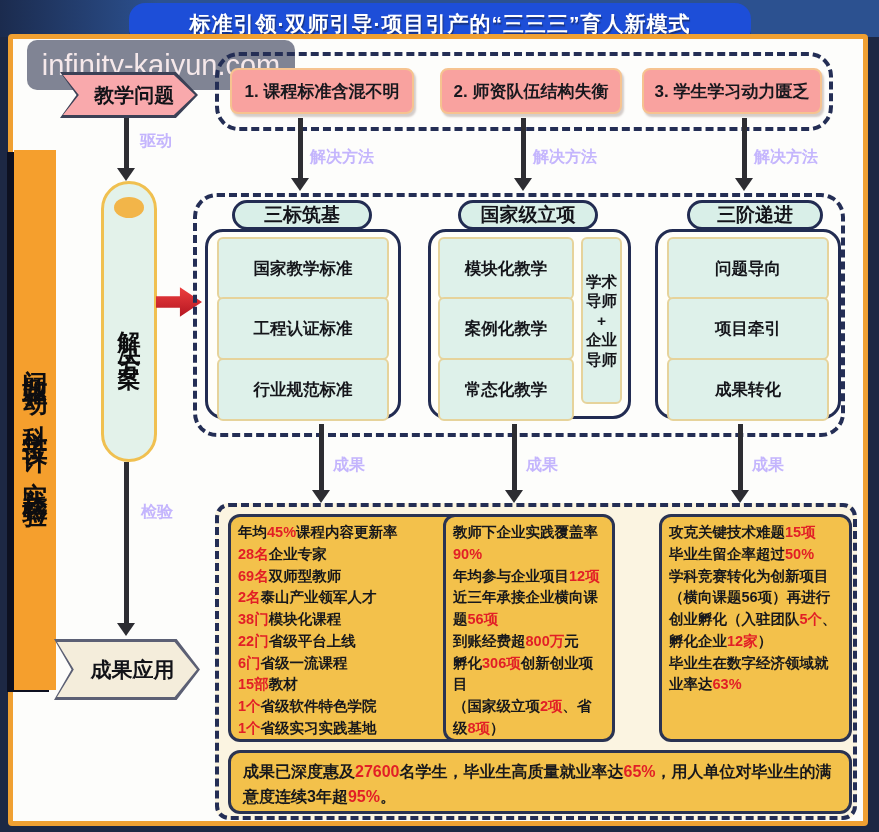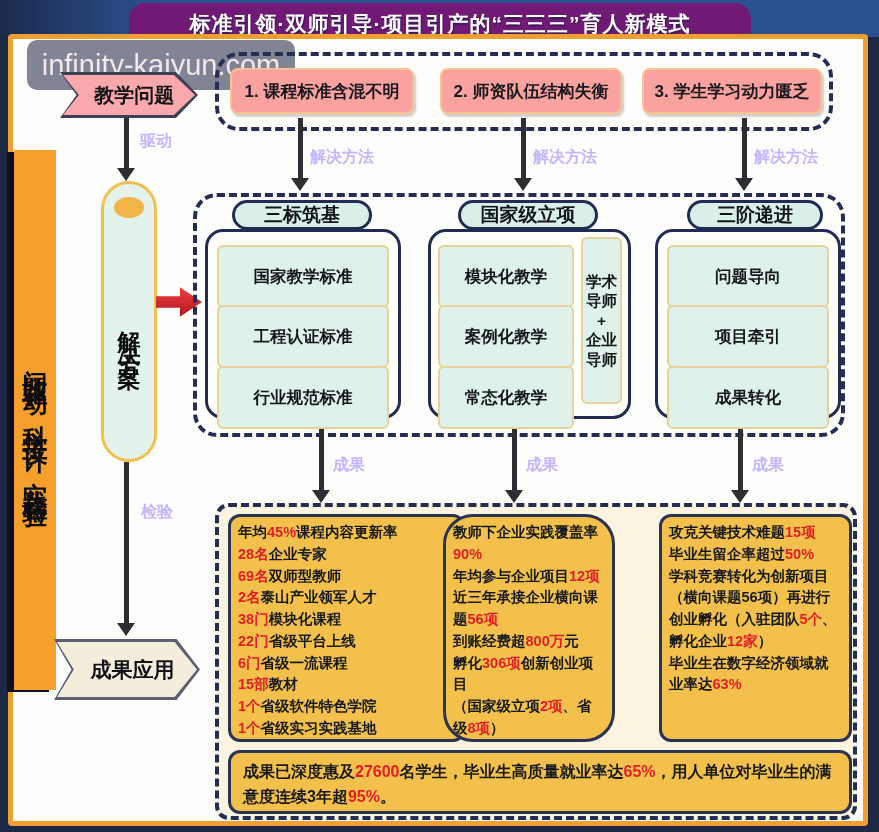--- a/index.html
+++ b/index.html
@@ -9,21 +9,21 @@
     position:relative; width:879px; height:832px;
     background:#1d2844; overflow:hidden;
   }
   
   .top-strip {
     position:absolute; left:0; top:0; width:879px; height:37px;
     background:linear-gradient(90deg,#1b2b4e 0%,#2c5190 18%,#2c5190 100%);
   }
   .banner {
     position:absolute; left:129px; top:3px; width:622px; height:42px;
-    background:#701a75; border-radius:16px;
+    background:#1d4ed8; border-radius:16px;
     box-shadow:0 3px 0 rgba(10,20,40,.35);
     display:flex; align-items:center; justify-content:center;
   }
   .banner span {
     color:#ffffff; font-size:21px; font-weight:900; letter-spacing:1px;
     text-shadow:1px 2px 1px rgba(20,30,60,.55);
   }
   .watermark {
     position:absolute; left:27px; top:40px; width:268px; height:50px;
     background:rgba(52,58,84,.62); border-radius:10px;
@@ -113,21 +113,21 @@
     font-size:19px; font-weight:900; color:#14151b; z-index:3;
   }
   .col-box {
     position:absolute; top:229px; height:190px;
     background:#fffef9; border:3px solid #222c52; border-radius:18px; z-index:2;
   }
   .titem {
     position:absolute; height:63px;
     background:#def1ea; border:2px solid #e6d39b; border-radius:6px;
     display:flex; align-items:center; justify-content:center;
-    font-size:16.5px; font-weight:900; color:#15161b; z-index:3;margin-top:8px;
+    font-size:16.5px; font-weight:900; color:#15161b; z-index:3;
   }
   .side-box {
     position:absolute; left:581px; top:237px; width:41px; height:167px;
     background:#def1ea; border:2px solid #e6d39b; border-radius:6px;
     display:flex; align-items:center; justify-content:center; text-align:center;
     font-size:15.5px; font-weight:900; color:#15161b; line-height:1.25;
     white-space:pre-line; z-index:3;
   }
   
   .obox {
@@ -255,21 +255,21 @@
     <div class="ach-line"><span class="hl">69名</span><span>双师型教师</span></div>
     <div class="ach-line"><span class="hl">2名</span><span>泰山产业领军人才</span></div>
     <div class="ach-line"><span class="hl">38门</span><span>模块化课程</span></div>
     <div class="ach-line"><span class="hl">22门</span><span>省级平台上线</span></div>
     <div class="ach-line"><span class="hl">6门</span><span>省级一流课程</span></div>
     <div class="ach-line"><span class="hl">15部</span><span>教材</span></div>
     <div class="ach-line"><span class="hl">1个</span><span>省级软件特色学院</span></div>
     <div class="ach-line"><span class="hl">1个</span><span>省级实习实践基地</span></div>
   </div>
 
-  <div class="obox" style="left:443px; width:172px;border-radius:30px;">
+  <div class="obox" style="left:443px; width:172px;">
     <div class="ach-line"><span>教师下企业实践覆盖率</span><span class="hl">90%</span></div>
     <div class="ach-line"><span>年均参与企业项目</span><span class="hl">12项</span></div>
     <div class="ach-line"><span>近三年承接企业横向课题</span><span class="hl">56项</span></div>
     <div class="ach-line"><span>到账经费超</span><span class="hl">800万</span><span>元</span></div>
     <div class="ach-line"><span>孵化</span><span class="hl">306项</span><span>创新创业项目</span></div>
     <div class="ach-line"><span>（国家级立项</span><span class="hl">2项</span><span>、省级</span><span class="hl">8项</span><span>）</span></div>
   </div>
 
   <div class="obox" style="left:659px; width:193px;">
     <div class="ach-line"><span>攻克关键技术难题</span><span class="hl">15项</span></div>

